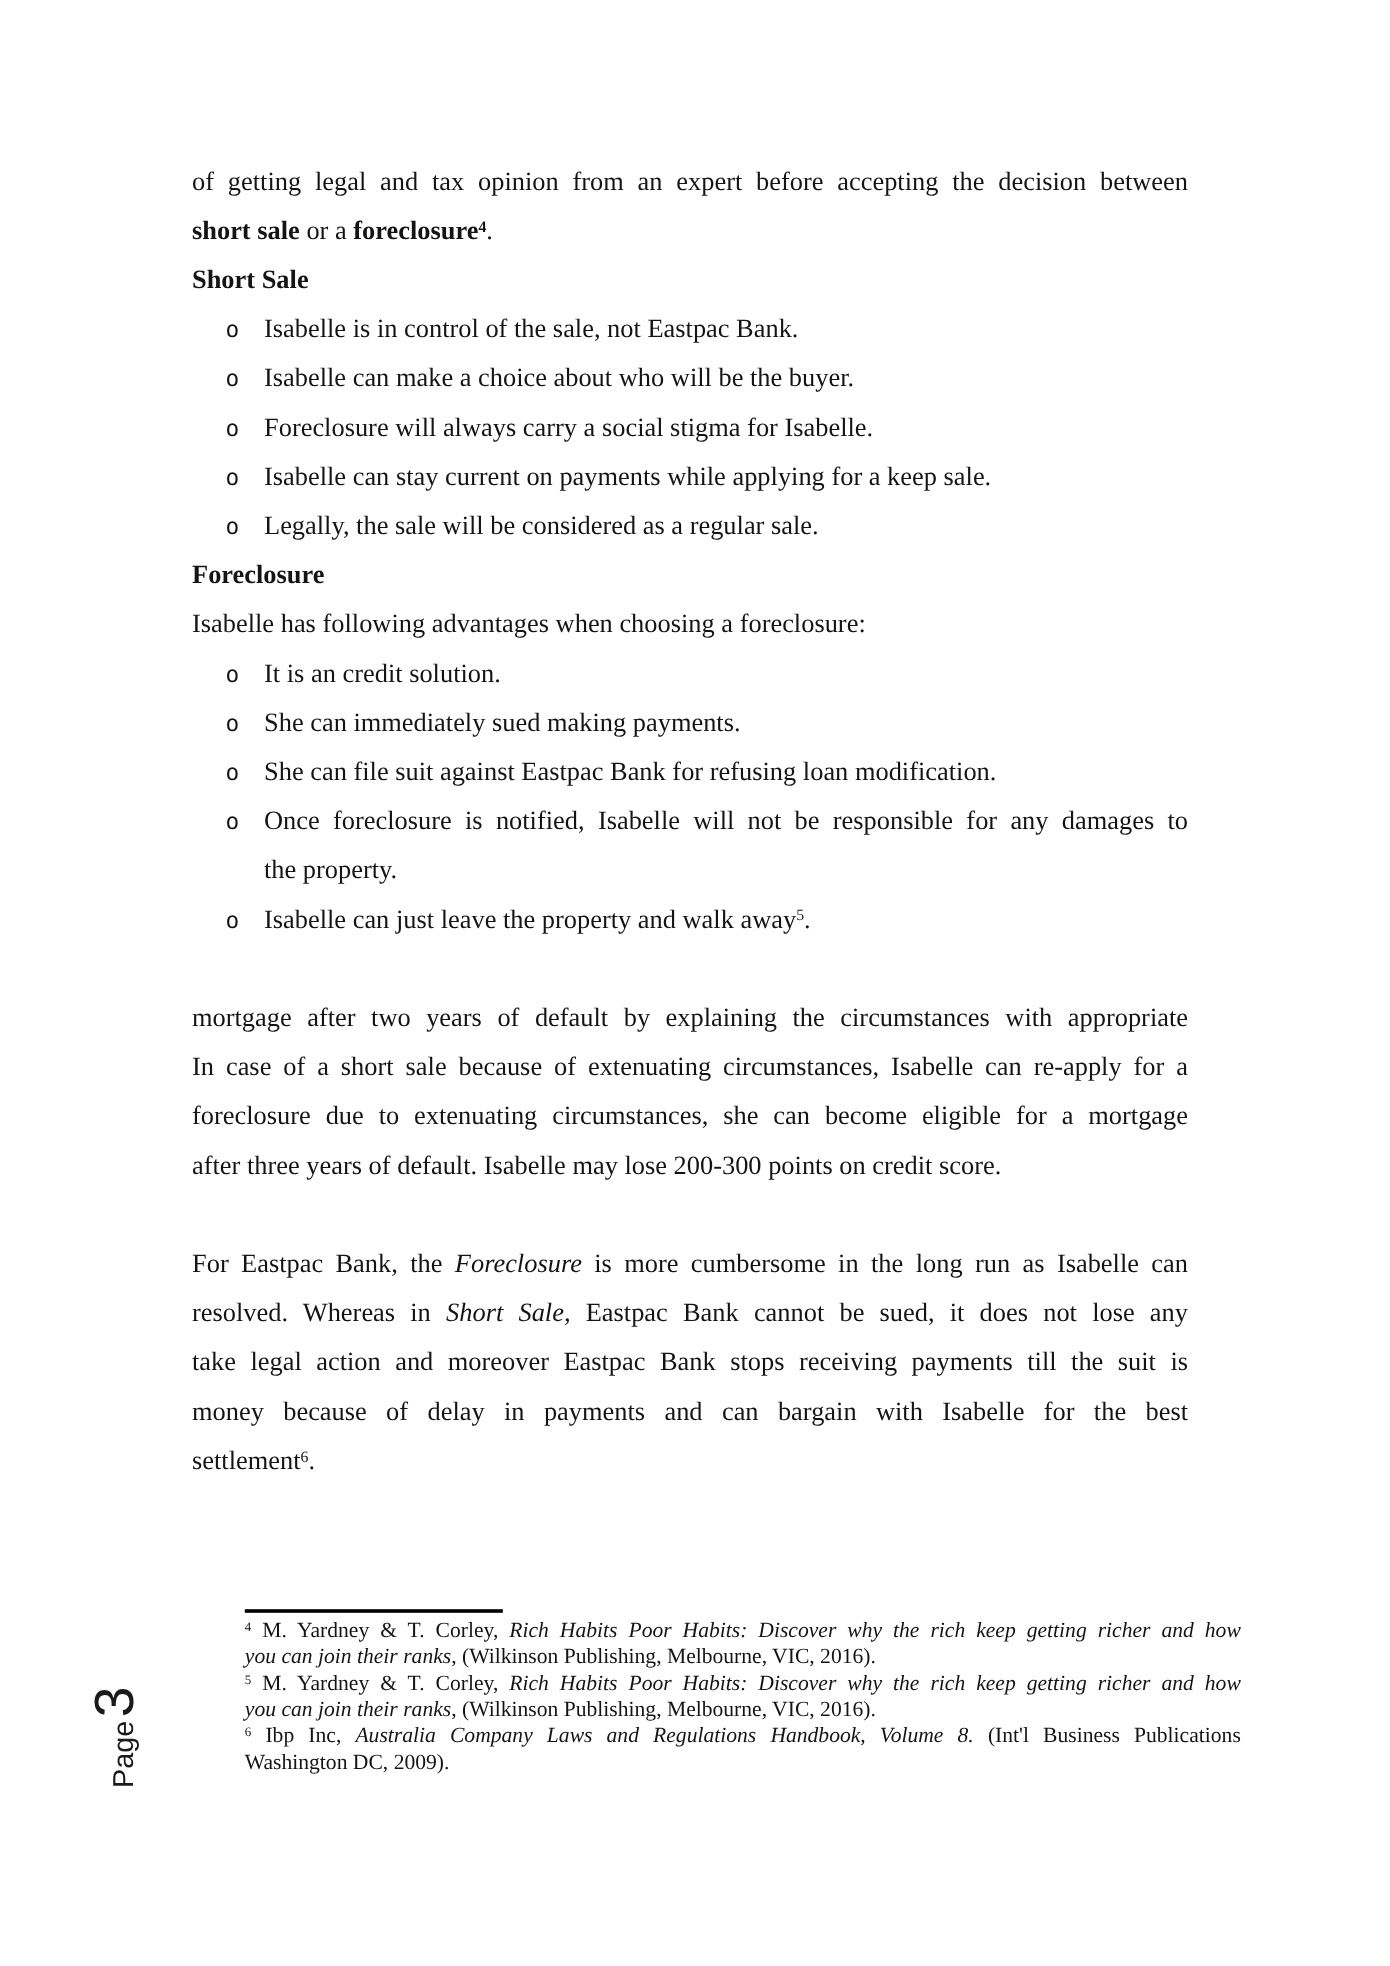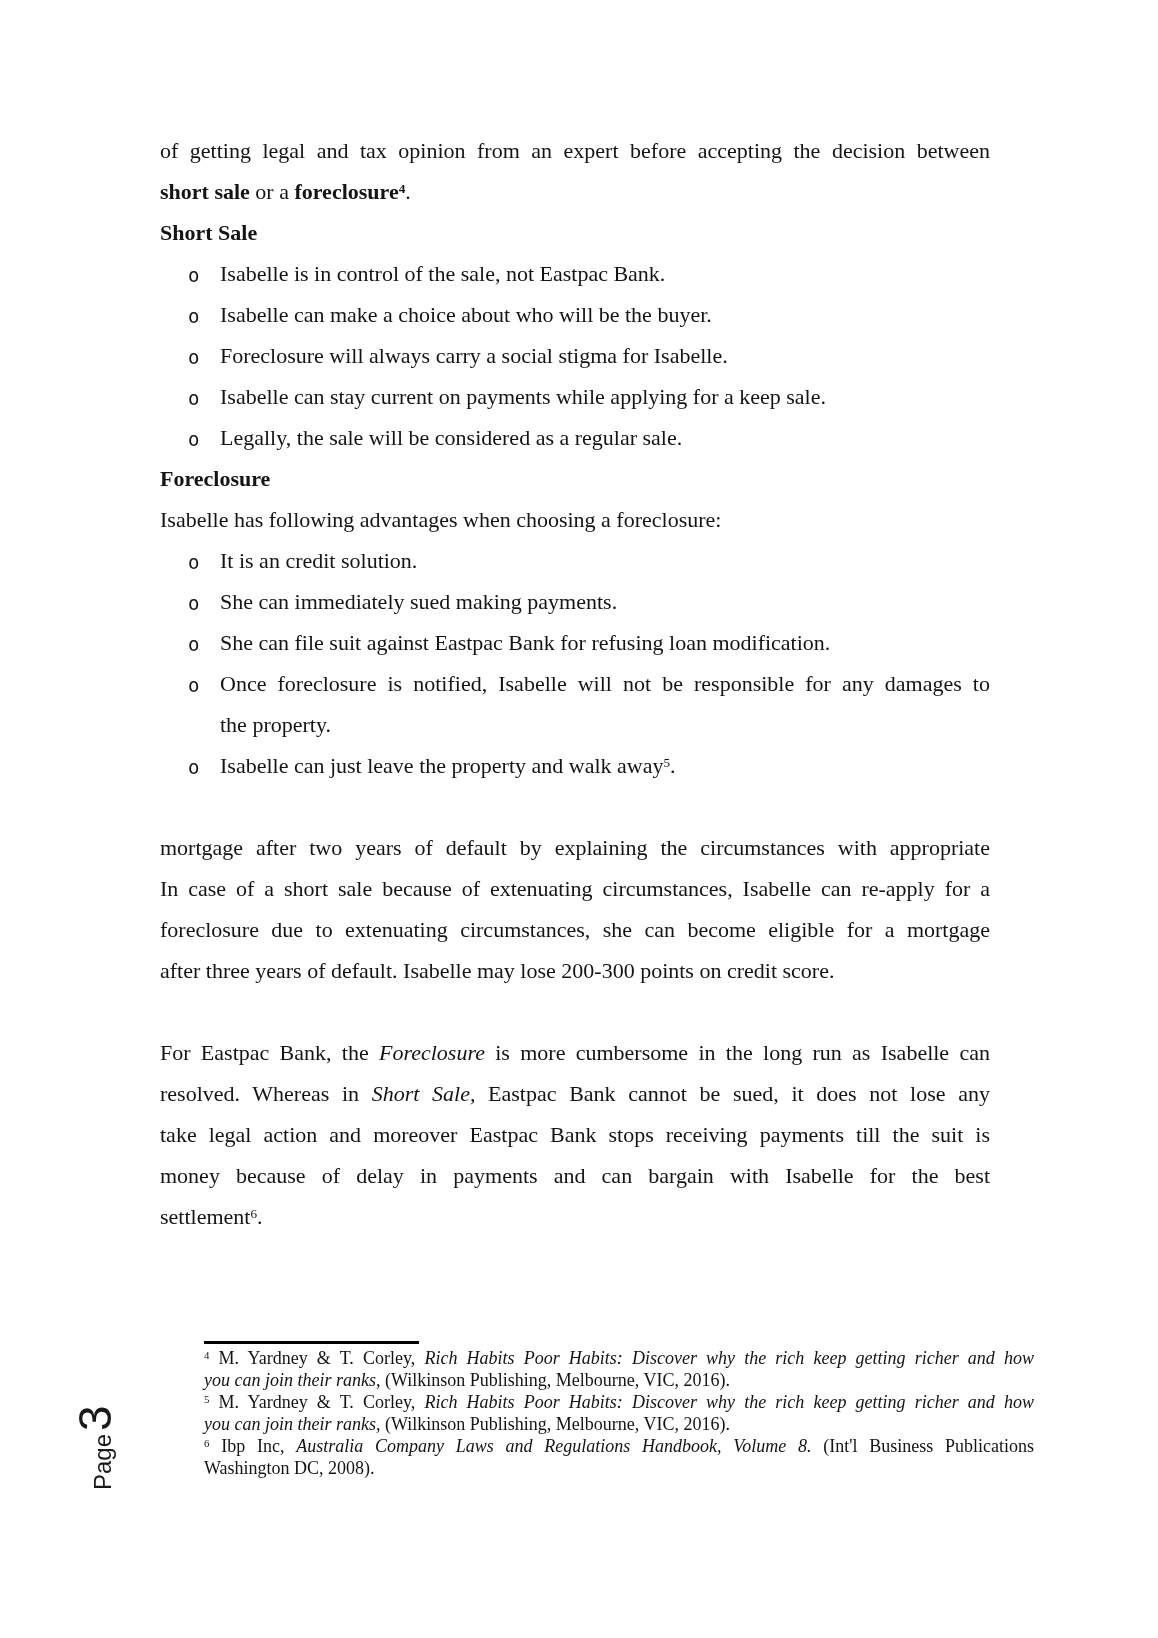--- a/index.html
+++ b/index.html
@@ -145,20 +145,20 @@
   <div class="fn">
       <div class="ln jl"><sup>4</sup><span> M. Yardney &amp; T. Corley, </span><span class="i">Rich Habits Poor Habits: Discover why the rich keep getting richer and how</span></div>
       <div class="ln"><span class="i">you can join their ranks</span><span>, (Wilkinson Publishing, Melbourne, VIC, 2016).</span></div>
     </div>
   <div class="fn">
       <div class="ln jl"><sup>5</sup><span> M. Yardney &amp; T. Corley, </span><span class="i">Rich Habits Poor Habits: Discover why the rich keep getting richer and how</span></div>
       <div class="ln"><span class="i">you can join their ranks</span><span>, (Wilkinson Publishing, Melbourne, VIC, 2016).</span></div>
     </div>
   <div class="fn">
       <div class="ln jl"><sup>6</sup><span> Ibp Inc, </span><span class="i">Australia Company Laws and Regulations Handbook, Volume 8.</span><span> (Int'l Business Publications</span></div>
-      <div class="ln"><span>Washington DC, 2008).</span></div>
+      <div class="ln"><span>Washington DC, 2009).</span></div>
     </div>
 </div>
 
 <div class="page-label">
   <span class="page-word">Page</span>
   <span class="page-num">3</span>
 </div>
 
 </body></html>

